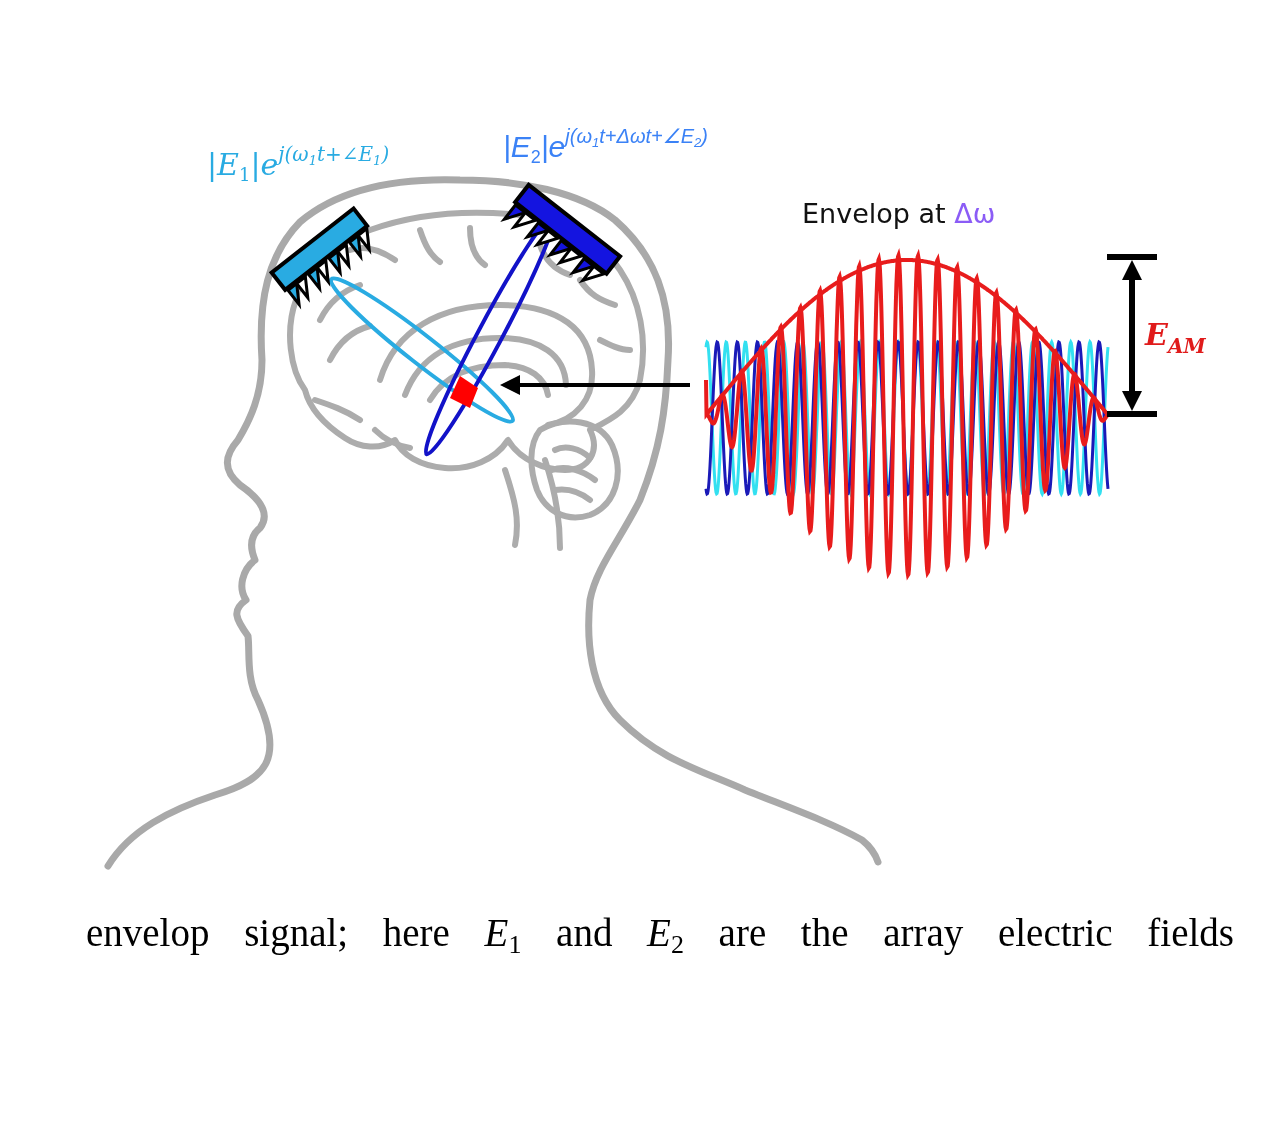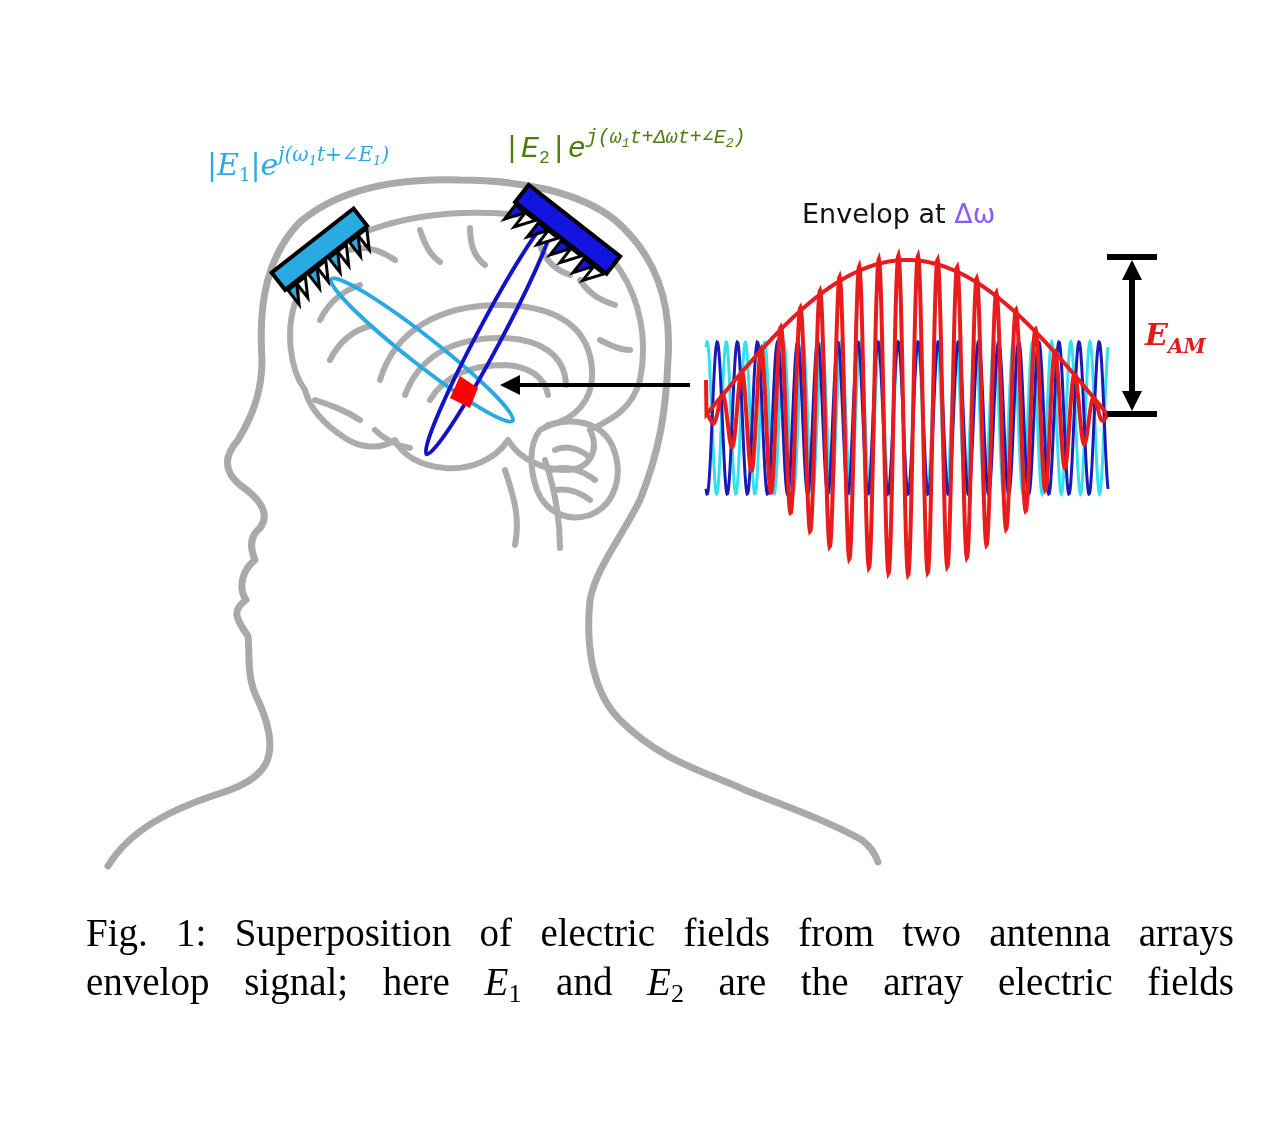--- a/index.html
+++ b/index.html
@@ -1,19 +1,19 @@
 <!DOCTYPE html>
 <html><head>
 <meta charset="utf-8">
 <style>
   html, body { margin: 0; padding: 0; background: #ffffff; }
   body { width: 1270px; height: 1134px; position: relative; overflow: hidden; }
   #figure { position: absolute; left: 0; top: 0; width: 1270px; height: 900px; }
   .lbl-e1 { position: absolute; left: 200px; top: 142px; color: #29abe2; font-family: "DejaVu Serif", serif; font-size: 30px; white-space: nowrap; margin-left: 7px; }
-  .lbl-e2 { position: absolute; left: 503px; top: 124px; color: #4d7c0f; font-family: Liberation Mono, monospace; font-size: 30px; white-space: nowrap; }
+  .lbl-e2 { position: absolute; left: 503px; top: 124px; color: #3b82f6; font-family: Liberation Sans, sans-serif; font-size: 30px; white-space: nowrap; }
   .lbl-e1 sup, .lbl-e2 sup { font-size: 20px; font-style: italic; vertical-align: 14px; }
   .ital { font-style: italic; }
   .sub { font-size: 18px; vertical-align: -6px; }
   .sup-sub { font-size: 13px; vertical-align: -4px; }
   .envelope-label { position: absolute; left: 802px; top: 198px; font-family: "DejaVu Sans", sans-serif; font-size: 27px; color: #111; white-space: nowrap; }
   .envelope-label .dw { color: #8b5cf6; }
   .eam { position: absolute; left: 1145px; top: 317px; font-family: "DejaVu Serif", serif; font-weight: bold; font-style: italic; color: #e01b1b; font-size: 30px; white-space: nowrap; }
   .eam .s { font-size: 20px; vertical-align: -8px; }
   .caption { position: absolute; left: 86px; top: 908px; width: 1148px; font-family: "Liberation Serif", serif; font-size: 39px; line-height: 49px; color: #000; text-align: justify; text-align-last: justify; }
   .caption .line { display: block; text-align: justify; text-align-last: justify; white-space: nowrap; }
@@ -107,15 +107,14 @@
 
 <div class="lbl-e1"><span class="ital">|E</span><span class="sub">1</span><span class="ital">|e</span><sup><span>j(ω</span><span class="sup-sub">1</span><span>t+∠E</span><span class="sup-sub">1</span><span>)</span></sup></div>
 
 <div class="lbl-e2"><span class="ital">|E</span><span class="sub">2</span><span class="ital">|e</span><sup><span>j(ω</span><span class="sup-sub">1</span><span>t+Δωt+∠E</span><span class="sup-sub">2</span><span>)</span></sup></div>
 
 <div class="envelope-label"><span>Envelop at </span><span class="dw">Δω</span></div>
 
 <div class="eam"><span>E</span><span class="s">AM</span></div>
 
 <div class="caption">
-  <span class="line">Fig. 1: Superposition of electric fields from two antenna arrays</span>
   <span class="line"><span>envelop signal; here </span><span class="m">E</span><span class="ms">1</span><span> and </span><span class="m">E</span><span class="ms">2</span><span> are the array electric fields</span></span>
 </div>
 
 </body></html>

